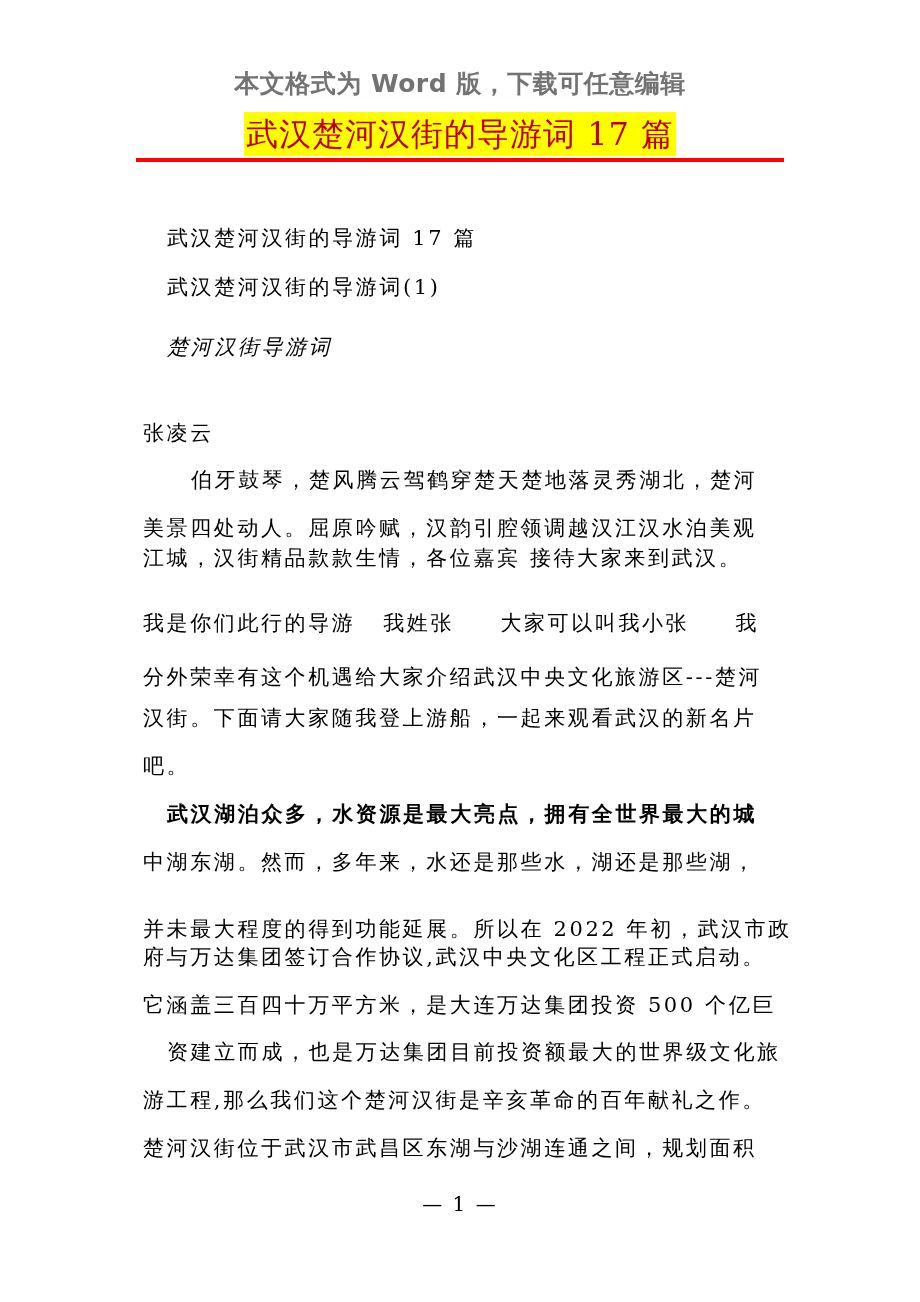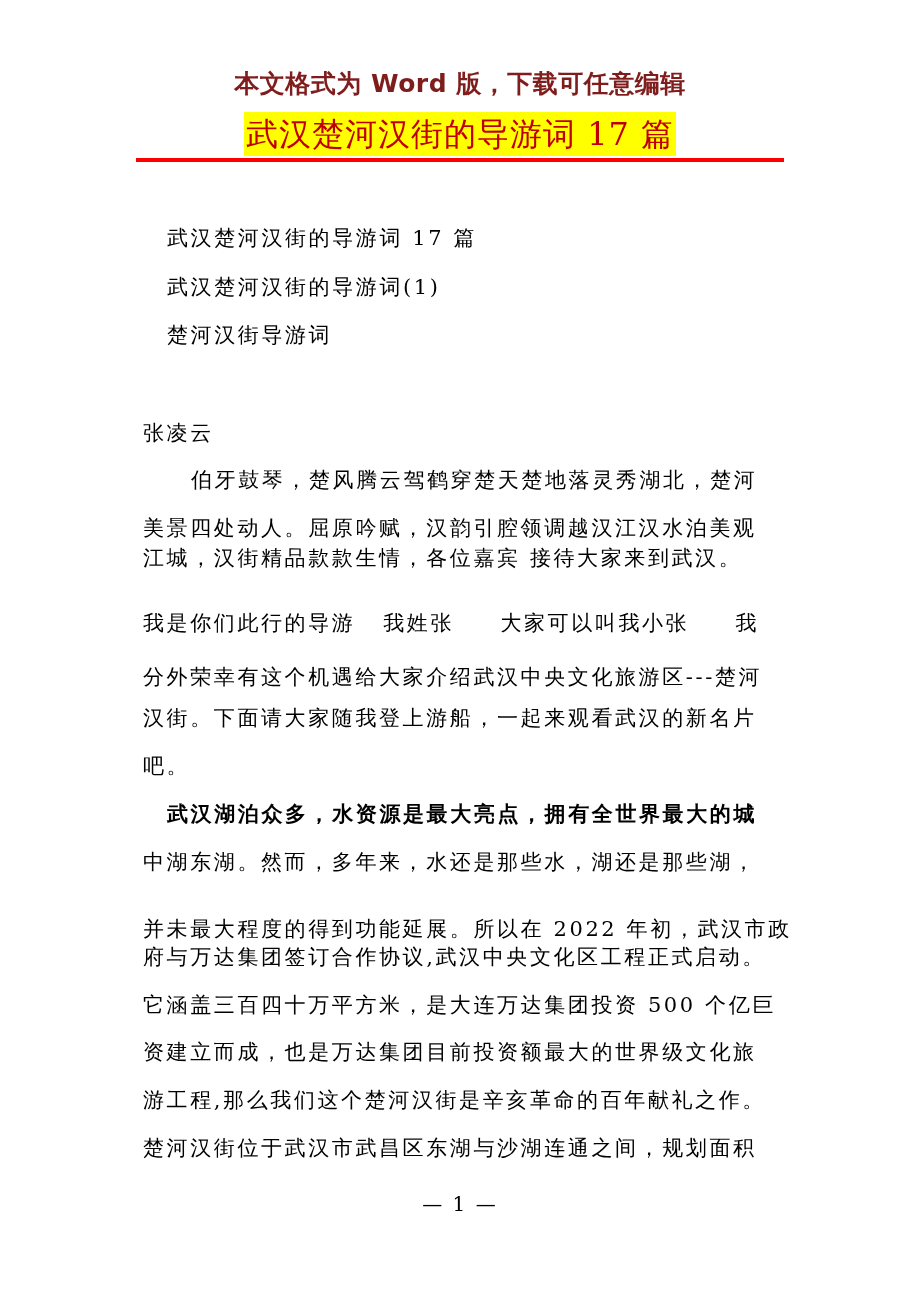--- a/index.html
+++ b/index.html
@@ -1,20 +1,20 @@
 <!DOCTYPE html>
 <html><head>
   <meta charset="utf-8">
   <style>
     html, body { margin: 0; padding: 0; background: #ffffff; }
     body { width: 920px; height: 1302px; position: relative; overflow: hidden;
            font-family: "DejaVu Serif", "Liberation Serif", serif; color: #000; }
     .banner { position: absolute; left: 0; width: 920px; text-align: center; }
     .banner-top { top: 66px; font-family: "DejaVu Sans", "Liberation Sans", sans-serif;
-                  font-weight: bold; font-size: 25px; line-height: 36px; color: #7f1d1d; letter-spacing: 0.5px; }
+                  font-weight: bold; font-size: 25px; line-height: 36px; color: #737373; letter-spacing: 0.5px; }
     .banner-title-wrap { top: 112px; }
     .banner-title { display: inline-block; background: #ffff00; color: #c00000;
                     font-size: 32px; line-height: 44px; padding: 0 2px; letter-spacing: 1px;
                     font-family: "DejaVu Serif", "Liberation Serif", serif; }
     .rule { position: absolute; left: 136px; width: 648px; top: 158px; height: 4px; background: #ff0000; }
     .content { position: absolute; left: 143px; width: 645px; top: 220px; font-size: 21px; }
     .line { position: absolute; left: 0; white-space: pre; line-height: 30px; letter-spacing: 2.6px; }
     .indent1 { left: 24px; }
     .footer { position: absolute; top: 1192px; left: 0; width: 920px; text-align: center;
               font-size: 20px; letter-spacing: 2px; }
@@ -28,36 +28,36 @@
 
   <div class="banner banner-title-wrap">
     <span class="banner-title">武汉楚河汉街的导游词 17 篇</span>
   </div>
 
   <div class="rule"></div>
 
   <div class="content">
     <div class="line indent1" style="top:3px;">武汉楚河汉街的导游词 17 篇</div>
     <div class="line indent1" style="top:52px;">武汉楚河汉街的导游词(1)</div>
-    <div class="line indent1" style="top:100px;">楚河汉街导游词</div>
+    <div class="line indent1" style="top:112px;font-style:italic;">楚河汉街导游词</div>
 
     <div class="line" style="top:198px;">张凌云</div>
 
     <div class="line" style="top:245px; left:48px;">伯牙鼓琴，楚风腾云驾鹤穿楚天楚地落灵秀湖北，楚河</div>
     <div class="line" style="top:293px;">美景四处动人。屈原吟赋，汉韵引腔领调越汉江汉水泊美观</div>
     <div class="line" style="top:323px;">江城，汉街精品款款生情，各位嘉宾 接待大家来到武汉。</div>
     <div class="line" style="top:388px;">我是你们此行的导游   我姓张     大家可以叫我小张     我</div>
     <div class="line" style="top:442px;">分外荣幸有这个机遇给大家介绍武汉中央文化旅游区---楚河</div>
     <div class="line" style="top:483px;">汉街。下面请大家随我登上游船，一起来观看武汉的新名片</div>
     <div class="line" style="top:531px;">吧。</div>
 
     <div class="line" style="top:579px; left:24px;font-weight:bold;">武汉湖泊众多，水资源是最大亮点，拥有全世界最大的城</div>
     <div class="line" style="top:627px;">中湖东湖。然而，多年来，水还是那些水，湖还是那些湖，</div>
     <div class="line" style="top:694px;">并未最大程度的得到功能延展。所以在 2022 年初，武汉市政</div>
     <div class="line" style="top:722px;">府与万达集团签订合作协议,武汉中央文化区工程正式启动。</div>
     <div class="line" style="top:770px;">它涵盖三百四十万平方米，是大连万达集团投资 500 个亿巨</div>
-    <div class="line" style="top:817px;">资建立而成，也是万达集团目前投资额最大的世界级文化旅</div>
+    <div class="line" style="top:817px;margin-left:24px;">资建立而成，也是万达集团目前投资额最大的世界级文化旅</div>
     <div class="line" style="top:865px;">游工程,那么我们这个楚河汉街是辛亥革命的百年献礼之作。</div>
     <div class="line" style="top:913px;">楚河汉街位于武汉市武昌区东湖与沙湖连通之间，规划面积</div>
   </div>
 
   <div class="footer">— 1 —</div>
 </div>
 
 </body></html>

